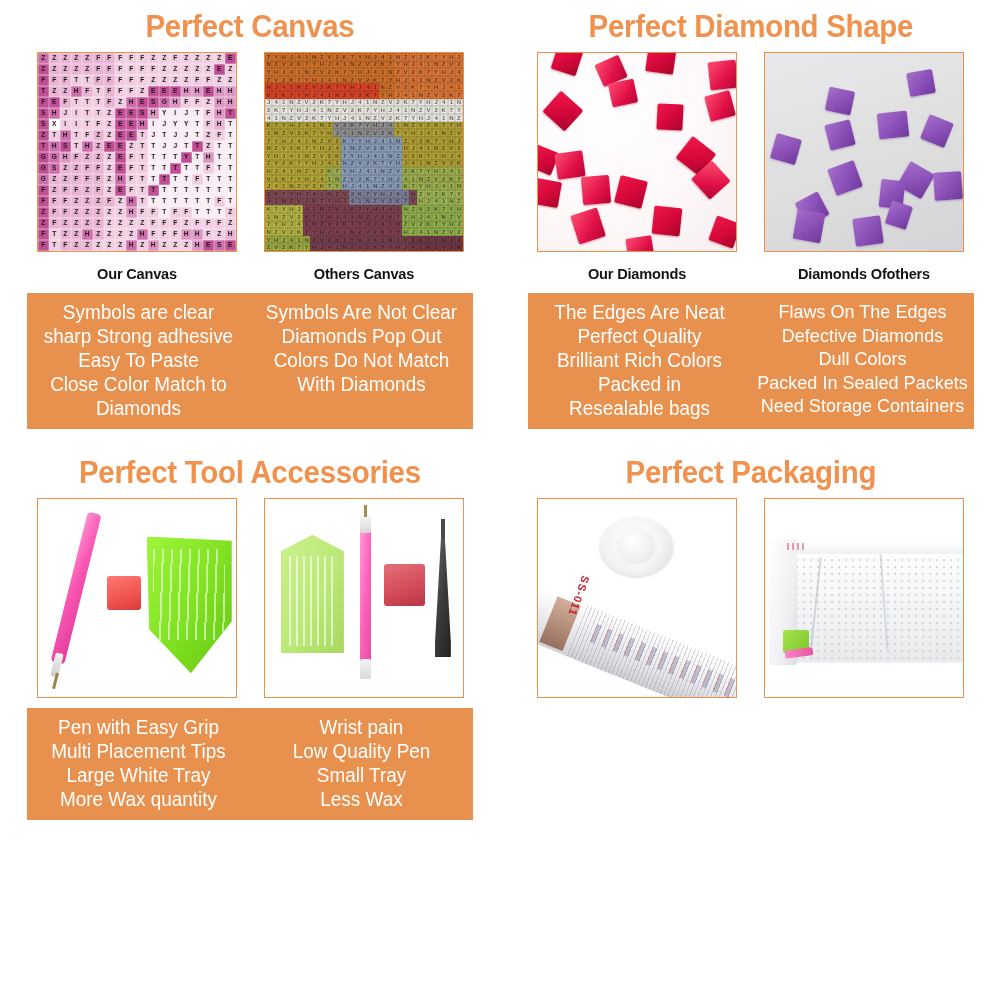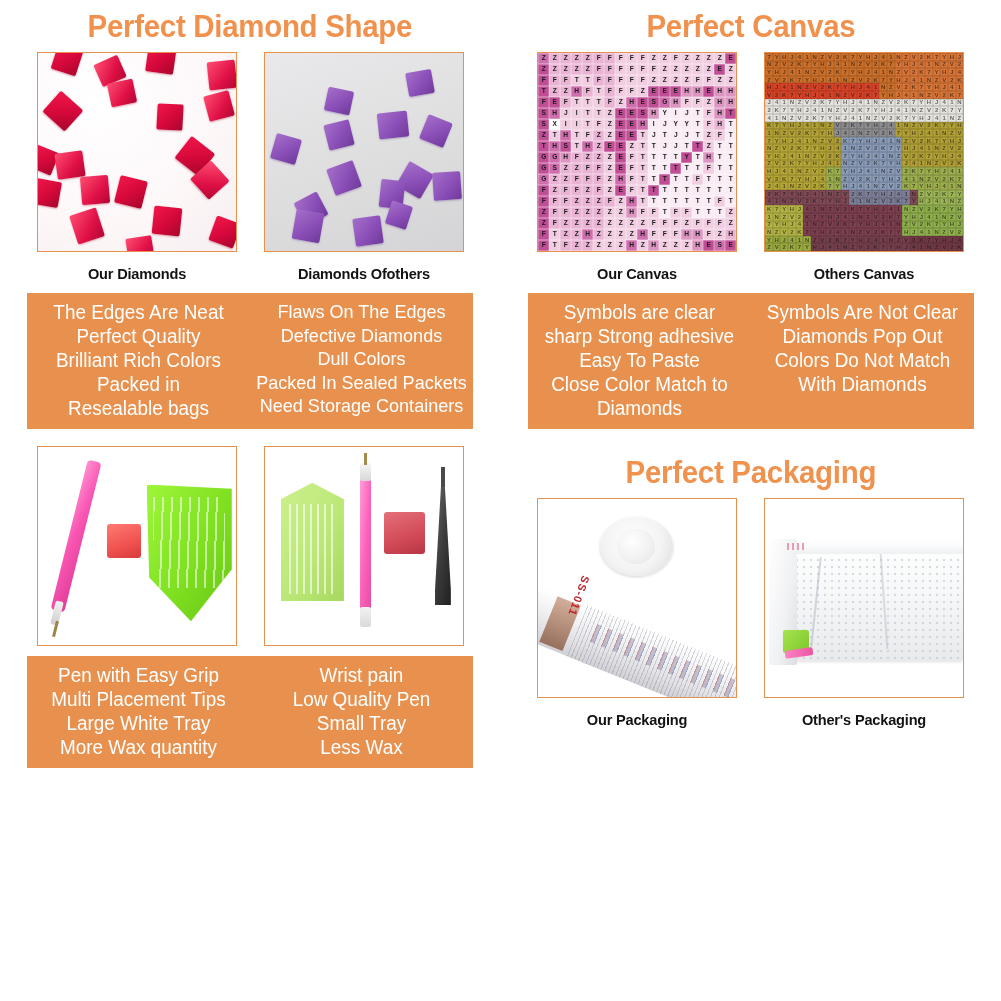--- a/index.html
+++ b/index.html
@@ -125,94 +125,20 @@
   .tube{position:absolute;}
   .mailer{position:absolute;}
 </style>
 </head>
 <body>
 
 <div class="page">
 
 
   <div class="row">
-
-    <div class="half">
-      <div class="sec-title-wrap">
-        <div class="sec-title">Perfect Diamond Shape</div>
-      </div>
-
-      <div class="pair">
-
-        <div class="imgbox">
-          <div class="ph bg-white-soft">
-            <div class="dia red" style="left:8%;top:-3%;width:13%;height:13%;transform:rotate(18deg)"></div>
-            <div class="dia red lite" style="left:30%;top:3%;width:13%;height:12%;transform:rotate(-24deg)"></div>
-            <div class="dia red" style="left:55%;top:-4%;width:14%;height:14%;transform:rotate(8deg)"></div>
-            <div class="dia red lite" style="left:86%;top:4%;width:14%;height:14%;transform:rotate(-6deg)"></div>
-            <div class="dia red" style="left:5%;top:22%;width:15%;height:14%;transform:rotate(42deg)"></div>
-            <div class="dia red lite" style="left:36%;top:14%;width:13%;height:12%;transform:rotate(-12deg)"></div>
-            <div class="dia red" style="left:60%;top:26%;width:13%;height:13%;transform:rotate(3deg)"></div>
-            <div class="dia red lite" style="left:85%;top:20%;width:13%;height:13%;transform:rotate(-15deg)"></div>
-            <div class="dia red" style="left:-3%;top:48%;width:12%;height:12%;transform:rotate(22deg)"></div>
-            <div class="dia red lite" style="left:9%;top:50%;width:14%;height:13%;transform:rotate(-8deg)"></div>
-            <div class="dia red" style="left:72%;top:45%;width:15%;height:14%;transform:rotate(38deg)"></div>
-            <div class="dia red lite" style="left:80%;top:57%;width:14%;height:14%;transform:rotate(48deg)"></div>
-            <div class="dia red" style="left:-2%;top:64%;width:13%;height:13%;transform:rotate(10deg)"></div>
-            <div class="dia red lite" style="left:22%;top:62%;width:14%;height:14%;transform:rotate(-5deg)"></div>
-            <div class="dia red" style="left:40%;top:63%;width:14%;height:14%;transform:rotate(14deg)"></div>
-            <div class="dia red lite" style="left:18%;top:80%;width:14%;height:15%;transform:rotate(-18deg)"></div>
-            <div class="dia red" style="left:58%;top:78%;width:14%;height:14%;transform:rotate(6deg)"></div>
-            <div class="dia red lite" style="left:45%;top:93%;width:13%;height:12%;transform:rotate(-9deg)"></div>
-            <div class="dia red" style="left:88%;top:84%;width:13%;height:13%;transform:rotate(20deg)"></div>
-          </div>
-        </div>
-
-        <div class="imgbox">
-          <div class="ph bg-grey-soft">
-            <div class="dia purple" style="left:72%;top:9%;width:13%;height:12%;transform:rotate(-10deg)"></div>
-            <div class="dia purple" style="left:31%;top:18%;width:13%;height:12%;transform:rotate(12deg)"></div>
-            <div class="dia purple" style="left:57%;top:30%;width:15%;height:13%;transform:rotate(-6deg)"></div>
-            <div class="dia purple" style="left:80%;top:33%;width:13%;height:13%;transform:rotate(22deg)"></div>
-            <div class="dia purple" style="left:31%;top:35%;width:13%;height:13%;transform:rotate(-14deg)"></div>
-            <div class="dia purple" style="left:4%;top:42%;width:13%;height:13%;transform:rotate(16deg)"></div>
-            <div class="dia purple" style="left:33%;top:56%;width:14%;height:14%;transform:rotate(-20deg)"></div>
-            <div class="dia purple" style="left:69%;top:57%;width:14%;height:14%;transform:rotate(30deg)"></div>
-            <div class="dia purple" style="left:85%;top:60%;width:14%;height:14%;transform:rotate(-4deg)"></div>
-            <div class="dia purple" style="left:58%;top:64%;width:12%;height:14%;transform:rotate(6deg)"></div>
-            <div class="dia purple" style="left:17%;top:72%;width:13%;height:13%;transform:rotate(-28deg)"></div>
-            <div class="dia purple" style="left:15%;top:80%;width:14%;height:15%;transform:rotate(10deg)"></div>
-            <div class="dia purple" style="left:45%;top:83%;width:14%;height:14%;transform:rotate(-8deg)"></div>
-            <div class="dia purple" style="left:62%;top:76%;width:11%;height:12%;transform:rotate(18deg)"></div>
-          </div>
-        </div>
-      </div>
-
-      <div class="capline">
-        <div class="caption">Our Diamonds</div>
-        <div class="caption">Diamonds Ofothers</div>
-      </div>
-
-      <div class="textband">
-        <div class="textcol">
-          <div>The Edges Are Neat</div>
-          <div>Perfect Quality</div>
-          <div>Brilliant Rich Colors</div>
-          <div>Packed in</div>
-          <div>Resealable bags</div>
-        </div>
-        <div class="textcol small">
-          <div>Flaws On The Edges</div>
-          <div>Defective Diamonds</div>
-          <div>Dull Colors</div>
-          <div>Packed In Sealed Packets</div>
-          <div>Need Storage Containers</div>
-        </div>
-      </div>
-    </div>
 
     <div class="half">
       <div class="sec-title-wrap">
         <div class="sec-title">Perfect Canvas</div>
       </div>
 
       <div class="pair">
         <div class="imgbox">
           <div class="ph">
             <div class="grid" id="grid-ours" style="grid-template-columns: repeat(18, 1fr); grid-template-rows: repeat(18, 1fr);">
@@ -1241,25 +1167,102 @@
           <div>Diamonds</div>
         </div>
         <div class="textcol">
           <div>Symbols Are Not Clear</div>
           <div>Diamonds Pop Out</div>
           <div>Colors Do Not Match</div>
           <div>With Diamonds</div>
         </div>
       </div>
     </div>
+
+    <div class="half">
+      <div class="sec-title-wrap">
+        <div class="sec-title">Perfect Diamond Shape</div>
+      </div>
+
+      <div class="pair">
+
+        <div class="imgbox">
+          <div class="ph bg-white-soft">
+            <div class="dia red" style="left:8%;top:-3%;width:13%;height:13%;transform:rotate(18deg)"></div>
+            <div class="dia red lite" style="left:30%;top:3%;width:13%;height:12%;transform:rotate(-24deg)"></div>
+            <div class="dia red" style="left:55%;top:-4%;width:14%;height:14%;transform:rotate(8deg)"></div>
+            <div class="dia red lite" style="left:86%;top:4%;width:14%;height:14%;transform:rotate(-6deg)"></div>
+            <div class="dia red" style="left:5%;top:22%;width:15%;height:14%;transform:rotate(42deg)"></div>
+            <div class="dia red lite" style="left:36%;top:14%;width:13%;height:12%;transform:rotate(-12deg)"></div>
+            <div class="dia red" style="left:60%;top:26%;width:13%;height:13%;transform:rotate(3deg)"></div>
+            <div class="dia red lite" style="left:85%;top:20%;width:13%;height:13%;transform:rotate(-15deg)"></div>
+            <div class="dia red" style="left:-3%;top:48%;width:12%;height:12%;transform:rotate(22deg)"></div>
+            <div class="dia red lite" style="left:9%;top:50%;width:14%;height:13%;transform:rotate(-8deg)"></div>
+            <div class="dia red" style="left:72%;top:45%;width:15%;height:14%;transform:rotate(38deg)"></div>
+            <div class="dia red lite" style="left:80%;top:57%;width:14%;height:14%;transform:rotate(48deg)"></div>
+            <div class="dia red" style="left:-2%;top:64%;width:13%;height:13%;transform:rotate(10deg)"></div>
+            <div class="dia red lite" style="left:22%;top:62%;width:14%;height:14%;transform:rotate(-5deg)"></div>
+            <div class="dia red" style="left:40%;top:63%;width:14%;height:14%;transform:rotate(14deg)"></div>
+            <div class="dia red lite" style="left:18%;top:80%;width:14%;height:15%;transform:rotate(-18deg)"></div>
+            <div class="dia red" style="left:58%;top:78%;width:14%;height:14%;transform:rotate(6deg)"></div>
+            <div class="dia red lite" style="left:45%;top:93%;width:13%;height:12%;transform:rotate(-9deg)"></div>
+            <div class="dia red" style="left:88%;top:84%;width:13%;height:13%;transform:rotate(20deg)"></div>
+          </div>
+        </div>
+
+        <div class="imgbox">
+          <div class="ph bg-grey-soft">
+            <div class="dia purple" style="left:72%;top:9%;width:13%;height:12%;transform:rotate(-10deg)"></div>
+            <div class="dia purple" style="left:31%;top:18%;width:13%;height:12%;transform:rotate(12deg)"></div>
+            <div class="dia purple" style="left:57%;top:30%;width:15%;height:13%;transform:rotate(-6deg)"></div>
+            <div class="dia purple" style="left:80%;top:33%;width:13%;height:13%;transform:rotate(22deg)"></div>
+            <div class="dia purple" style="left:31%;top:35%;width:13%;height:13%;transform:rotate(-14deg)"></div>
+            <div class="dia purple" style="left:4%;top:42%;width:13%;height:13%;transform:rotate(16deg)"></div>
+            <div class="dia purple" style="left:33%;top:56%;width:14%;height:14%;transform:rotate(-20deg)"></div>
+            <div class="dia purple" style="left:69%;top:57%;width:14%;height:14%;transform:rotate(30deg)"></div>
+            <div class="dia purple" style="left:85%;top:60%;width:14%;height:14%;transform:rotate(-4deg)"></div>
+            <div class="dia purple" style="left:58%;top:64%;width:12%;height:14%;transform:rotate(6deg)"></div>
+            <div class="dia purple" style="left:17%;top:72%;width:13%;height:13%;transform:rotate(-28deg)"></div>
+            <div class="dia purple" style="left:15%;top:80%;width:14%;height:15%;transform:rotate(10deg)"></div>
+            <div class="dia purple" style="left:45%;top:83%;width:14%;height:14%;transform:rotate(-8deg)"></div>
+            <div class="dia purple" style="left:62%;top:76%;width:11%;height:12%;transform:rotate(18deg)"></div>
+          </div>
+        </div>
+      </div>
+
+      <div class="capline">
+        <div class="caption">Our Diamonds</div>
+        <div class="caption">Diamonds Ofothers</div>
+      </div>
+
+      <div class="textband">
+        <div class="textcol">
+          <div>The Edges Are Neat</div>
+          <div>Perfect Quality</div>
+          <div>Brilliant Rich Colors</div>
+          <div>Packed in</div>
+          <div>Resealable bags</div>
+        </div>
+        <div class="textcol small">
+          <div>Flaws On The Edges</div>
+          <div>Defective Diamonds</div>
+          <div>Dull Colors</div>
+          <div>Packed In Sealed Packets</div>
+          <div>Need Storage Containers</div>
+        </div>
+      </div>
+    </div>
   </div>
 
   <div class="row" style="margin-top:17px;">
 
     <div class="half">
+      <div class="sec-title-wrap">
+        <div class="sec-title">Perfect Tool Accessories</div>
+      </div>
 
       <div class="pair">
 
         <div class="imgbox">
           <div class="ph" style="background:#fff">
 
             <div class="pen" style="left:16%;top:6%;width:7%;height:78%;
                         background:linear-gradient(100deg,#ff8fd0 0%,#f955b3 45%,#e23d9a 100%);
                         transform:rotate(14deg);border-radius:4px;"></div>
             <div style="position:absolute;left:7.5%;top:78%;width:4%;height:12%;
@@ -1386,20 +1389,16 @@
                         background:linear-gradient(130deg,#a7e34f,#7bc72a);border-radius:2px;"></div>
             <div style="position:absolute;left:10%;top:76%;width:14%;height:4%;
                         background:linear-gradient(90deg,#ff83c6,#e9559f);border-radius:2px;transform:rotate(-8deg);"></div>
 
             <div style="position:absolute;left:11%;top:22%;width:10%;height:4%;
                         background:repeating-linear-gradient(90deg,#e8849f 0 2px, rgba(0,0,0,0) 2px 5px);opacity:.8;"></div>
           </div>
         </div>
       </div>
 
-      <div class="capline">
-        <div class="caption">Our Packaging</div>
-        <div class="caption">Other's Packaging</div>
-      </div>
 
     </div>
   </div>
 </div>
 
 </body></html>

